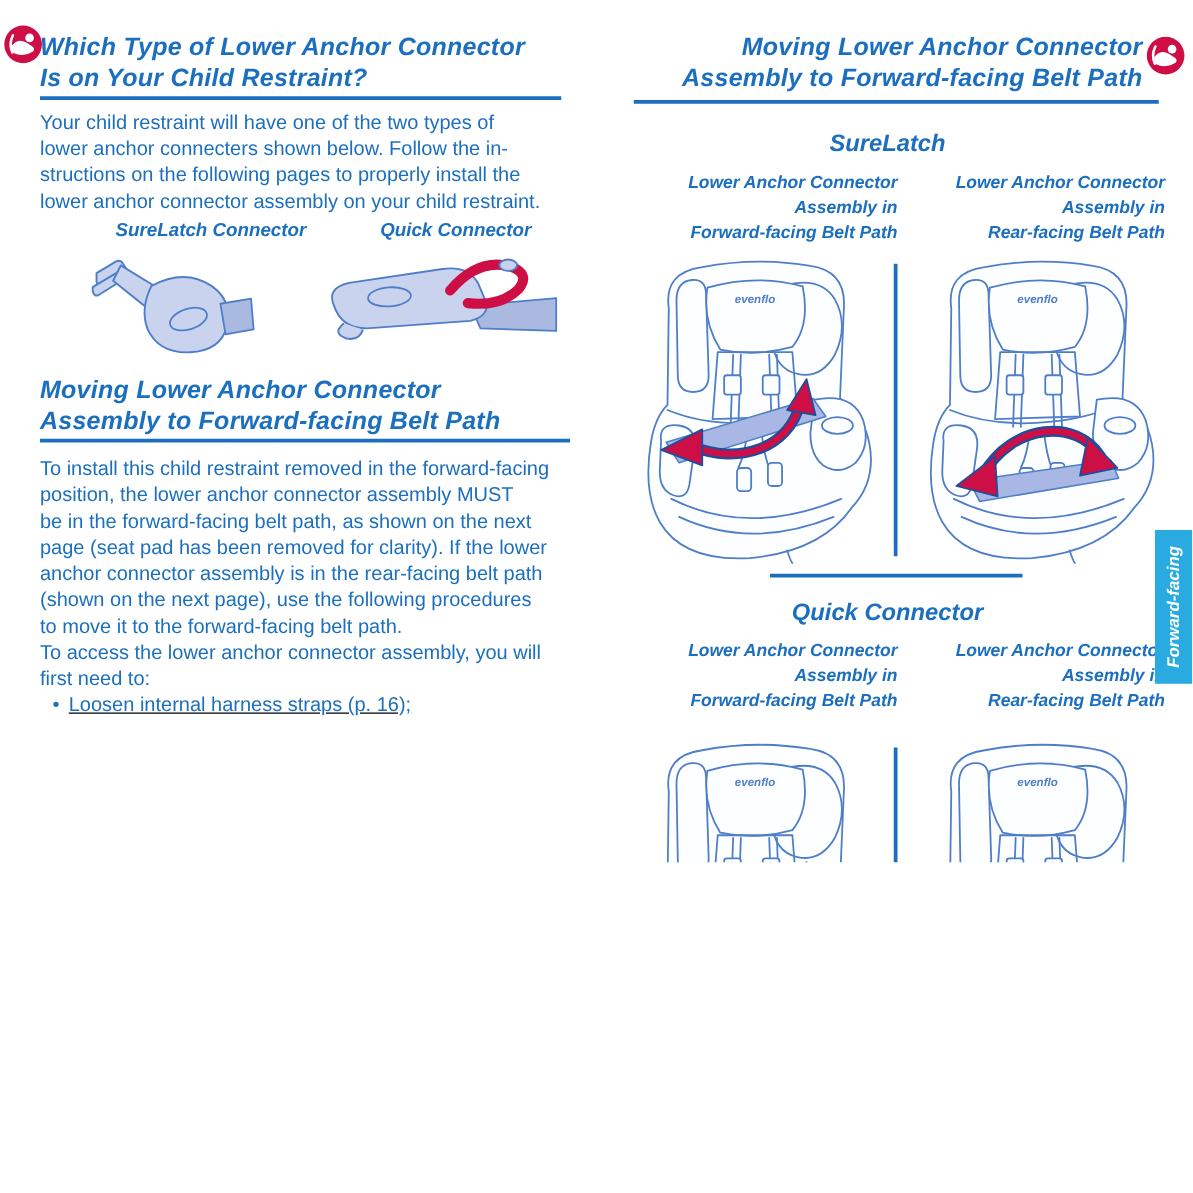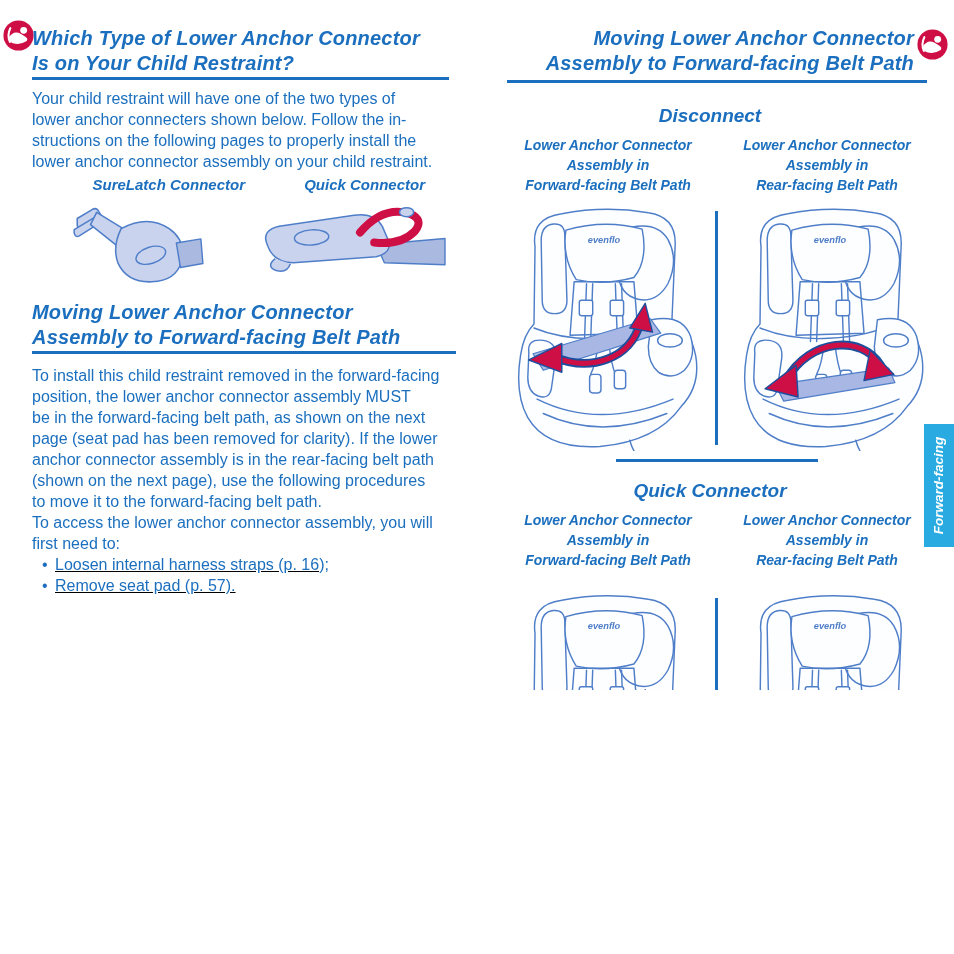--- a/index.html
+++ b/index.html
@@ -10,21 +10,21 @@
   .h1{position:absolute;margin:0;font:italic bold 20px/25px "Liberation Sans",sans-serif;
       color:var(--blue);white-space:pre-line;letter-spacing:.2px;}
   .bodytext{position:absolute;margin:0;font:16px/21px "Liberation Sans",sans-serif;
       color:var(--blue);white-space:pre-line;}
   .bold{font-weight:normal;}
   .caption{position:absolute;font:italic bold 15px "Liberation Sans",sans-serif;
       color:var(--blue);text-align:right;}
   .sechead{position:absolute;font:italic bold 19px "Liberation Sans",sans-serif;
       color:var(--blue);text-align:center;}
   .collabel{position:absolute;font:italic bold 14px/20px "Liberation Sans",sans-serif;
-      color:var(--blue);text-align:center;white-space:pre-line;}
+      color:var(--blue);text-align:right;white-space:pre-line;}
   .rule{position:absolute;background:var(--blue);}
   .vdivider{position:absolute;width:3px;background:var(--blue);}
   .pagenum{position:absolute;font:bold 15px "Liberation Sans",sans-serif;color:var(--blue);}
   .tab{position:absolute;background:var(--tab-cyan);display:flex;align-items:center;justify-content:center;}
   .tab span{transform:rotate(-90deg);white-space:nowrap;
       font:italic bold 13.5px "Liberation Sans",sans-serif;color:var(--tab-text);}
   ul.bullets{position:absolute;margin:0;padding:0;list-style:none;text-decoration:underline;}
   ul.bullets li{font:16px/21px "Liberation Sans",sans-serif;color:var(--blue);
       white-space:pre-line;padding-left:13px;position:relative;}
   ul.bullets li::before{content:"\2022";position:absolute;left:0;top:0;}
@@ -144,35 +144,34 @@
 page (seat pad has been removed for clarity). If the lower
 anchor connector assembly is in the rear-facing belt path
 (shown on the next page), use the following procedures
 to move it to the forward-facing belt path.</span></p>
 
     <p class="bodytext" style="left:32px;top:512px;width:460px">To access the lower anchor connector assembly, you will
 first need to:</p>
 
     <ul class="bullets" style="left:42px;top:554px;width:440px">
       <li>Loosen internal harness straps (p. 16);</li>
-      <li>Remove seat pad (p. 57).</li>
     </ul>
 
     <span class="pagenum" style="left:13px;top:917px">32</span>
   </section>
 
   <section>
     <h1 class="h1" style="left:490px;top:26px;width:424px;text-align:right">Moving Lower Anchor Connector
 Assembly to Forward-facing Belt Path</h1>
     <svg class="art" style="left:917px;top:29px;width:31px;height:31px" viewBox="0 0 36 36">
       <use href="#badge-child"></use>
     </svg>
     <div class="rule" style="left:507px;top:80px;width:420px;height:3px"></div>
 
-    <span class="sechead" style="left:500px;top:105px;width:420px">Disconnect</span>
+    <span class="sechead" style="left:500px;top:105px;width:420px">SureLatch</span>
     <span class="collabel" style="left:498px;top:135px;width:220px">Lower Anchor Connector
 Assembly in
 Forward-facing Belt Path</span>
     <span class="collabel" style="left:722px;top:135px;width:210px">Lower Anchor Connector
 Assembly in
 Rear-facing Belt Path</span>
 
     <svg class="art" style="left:500px;top:203px;width:206px;height:248px" viewBox="0 0 200 240">
       <use href="#seat-base"></use>
         <use href="#overlay-ff"></use>

